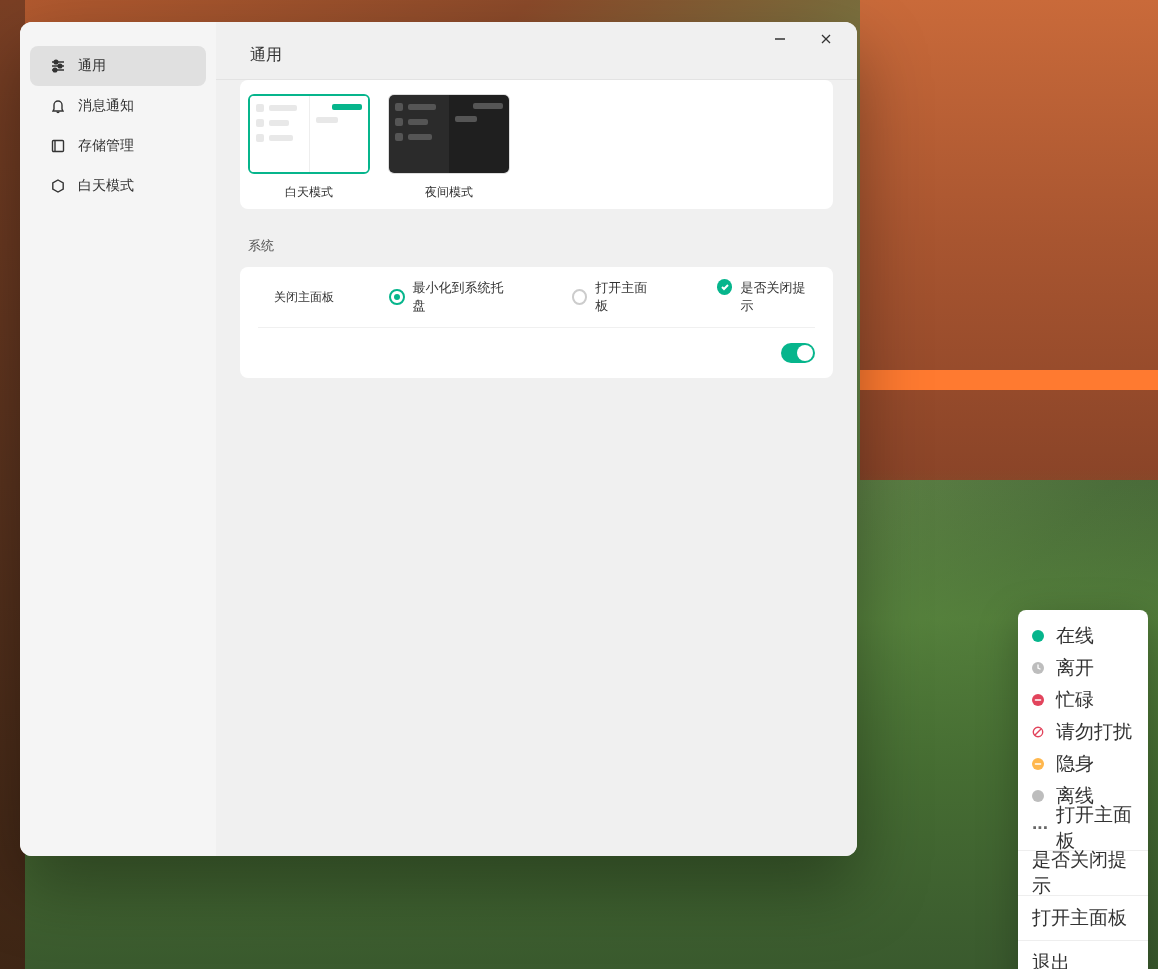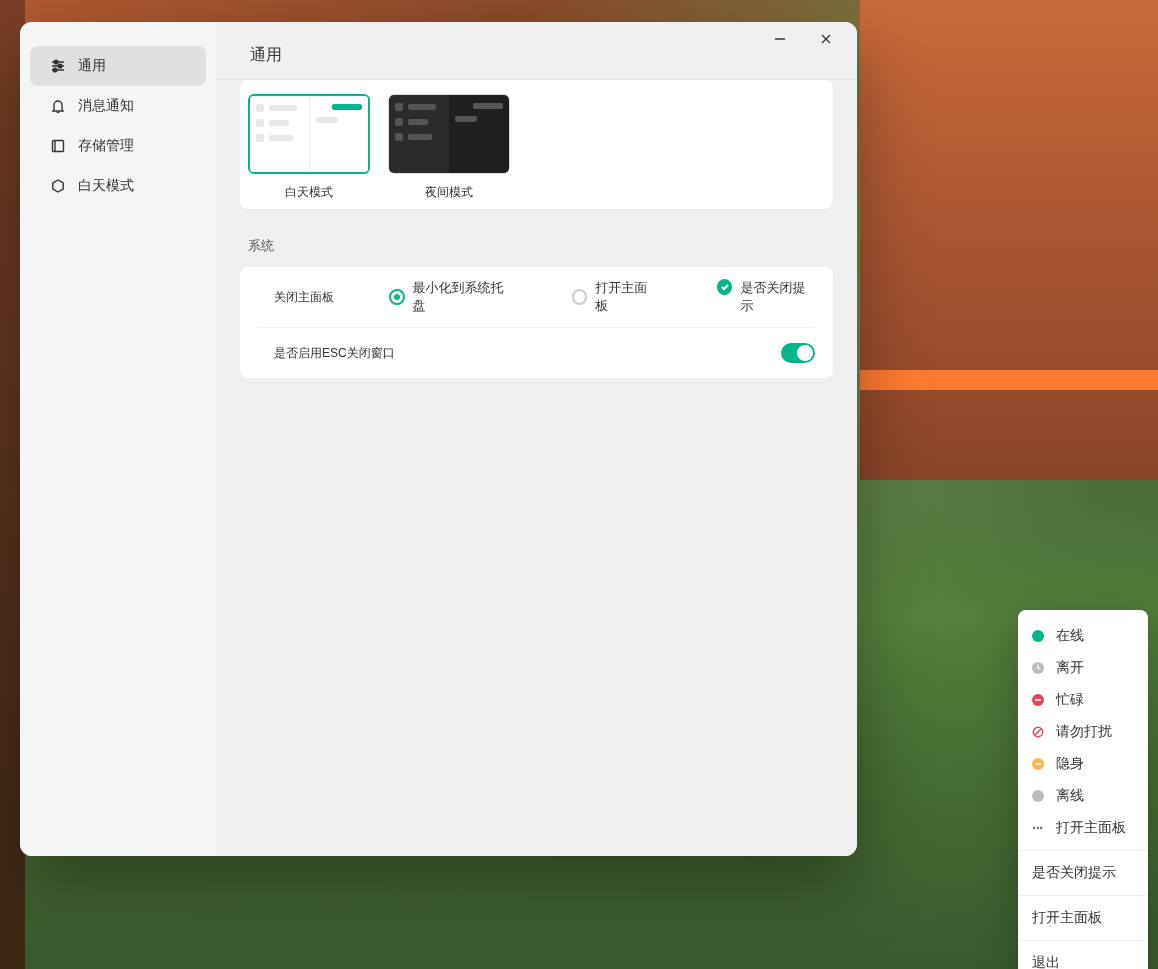--- a/index.html
+++ b/index.html
@@ -120,21 +120,21 @@
     position:absolute;
     right:10px; top:610px;
     width:130px;
     background:#fff;
     border-radius:8px;
     box-shadow: 0 10px 40px rgba(0,0,0,0.25);
     padding:10px 0 8px;
   }
   .menu-item {
     display:flex;align-items:center;
-    height:32px; padding:0 14px; cursor:pointer; font-size:14px; color:#333;
+    height:32px; padding:0 14px; cursor:pointer; font-size:19px; color:#333;
   }
   .status-dot{width:12px;height:12px;border-radius:50%;margin-right:12px;flex:none;display:flex;align-items:center;justify-content:center;}
   .status-dot.online{background:#06b58c;}
   .status-dot.away{background:#bdbdbd;}
   .status-dot.busy{background:#e2445c;}
   .status-dot.dnd{background:transparent;}
   .status-dot.invisible{background:#ffb74d;}
   .status-dot.offline{background:#bdbdbd;}
   .menu-sep{height:1px;background:#eee;margin:6px 0;}
   .more-icon{width:12px;margin-right:12px;display:flex;align-items:center;color:#666;font-weight:bold;letter-spacing:-1px;}
@@ -282,21 +282,20 @@
         <div class="checkbox">
           <span class="checkbox-indicator">
             <svg width="10" height="10" viewBox="0 0 10 10" fill="none" stroke-width="2">
                 <polyline points="2,5 4,7 8,3"></polyline>
               </svg>
           </span>
           <span>是否关闭提示</span>
         </div>
       </div>
       <div class="row">
-        <div class="row-label wide">是否启用ESC关闭窗口</div>
         <div class="toggle"></div>
       </div>
     </div>
   </div>
 </div>
 
 <div class="context-menu">
   <div class="menu-item">
     <span class="status-dot online"></span>
     <span>在线</span>

